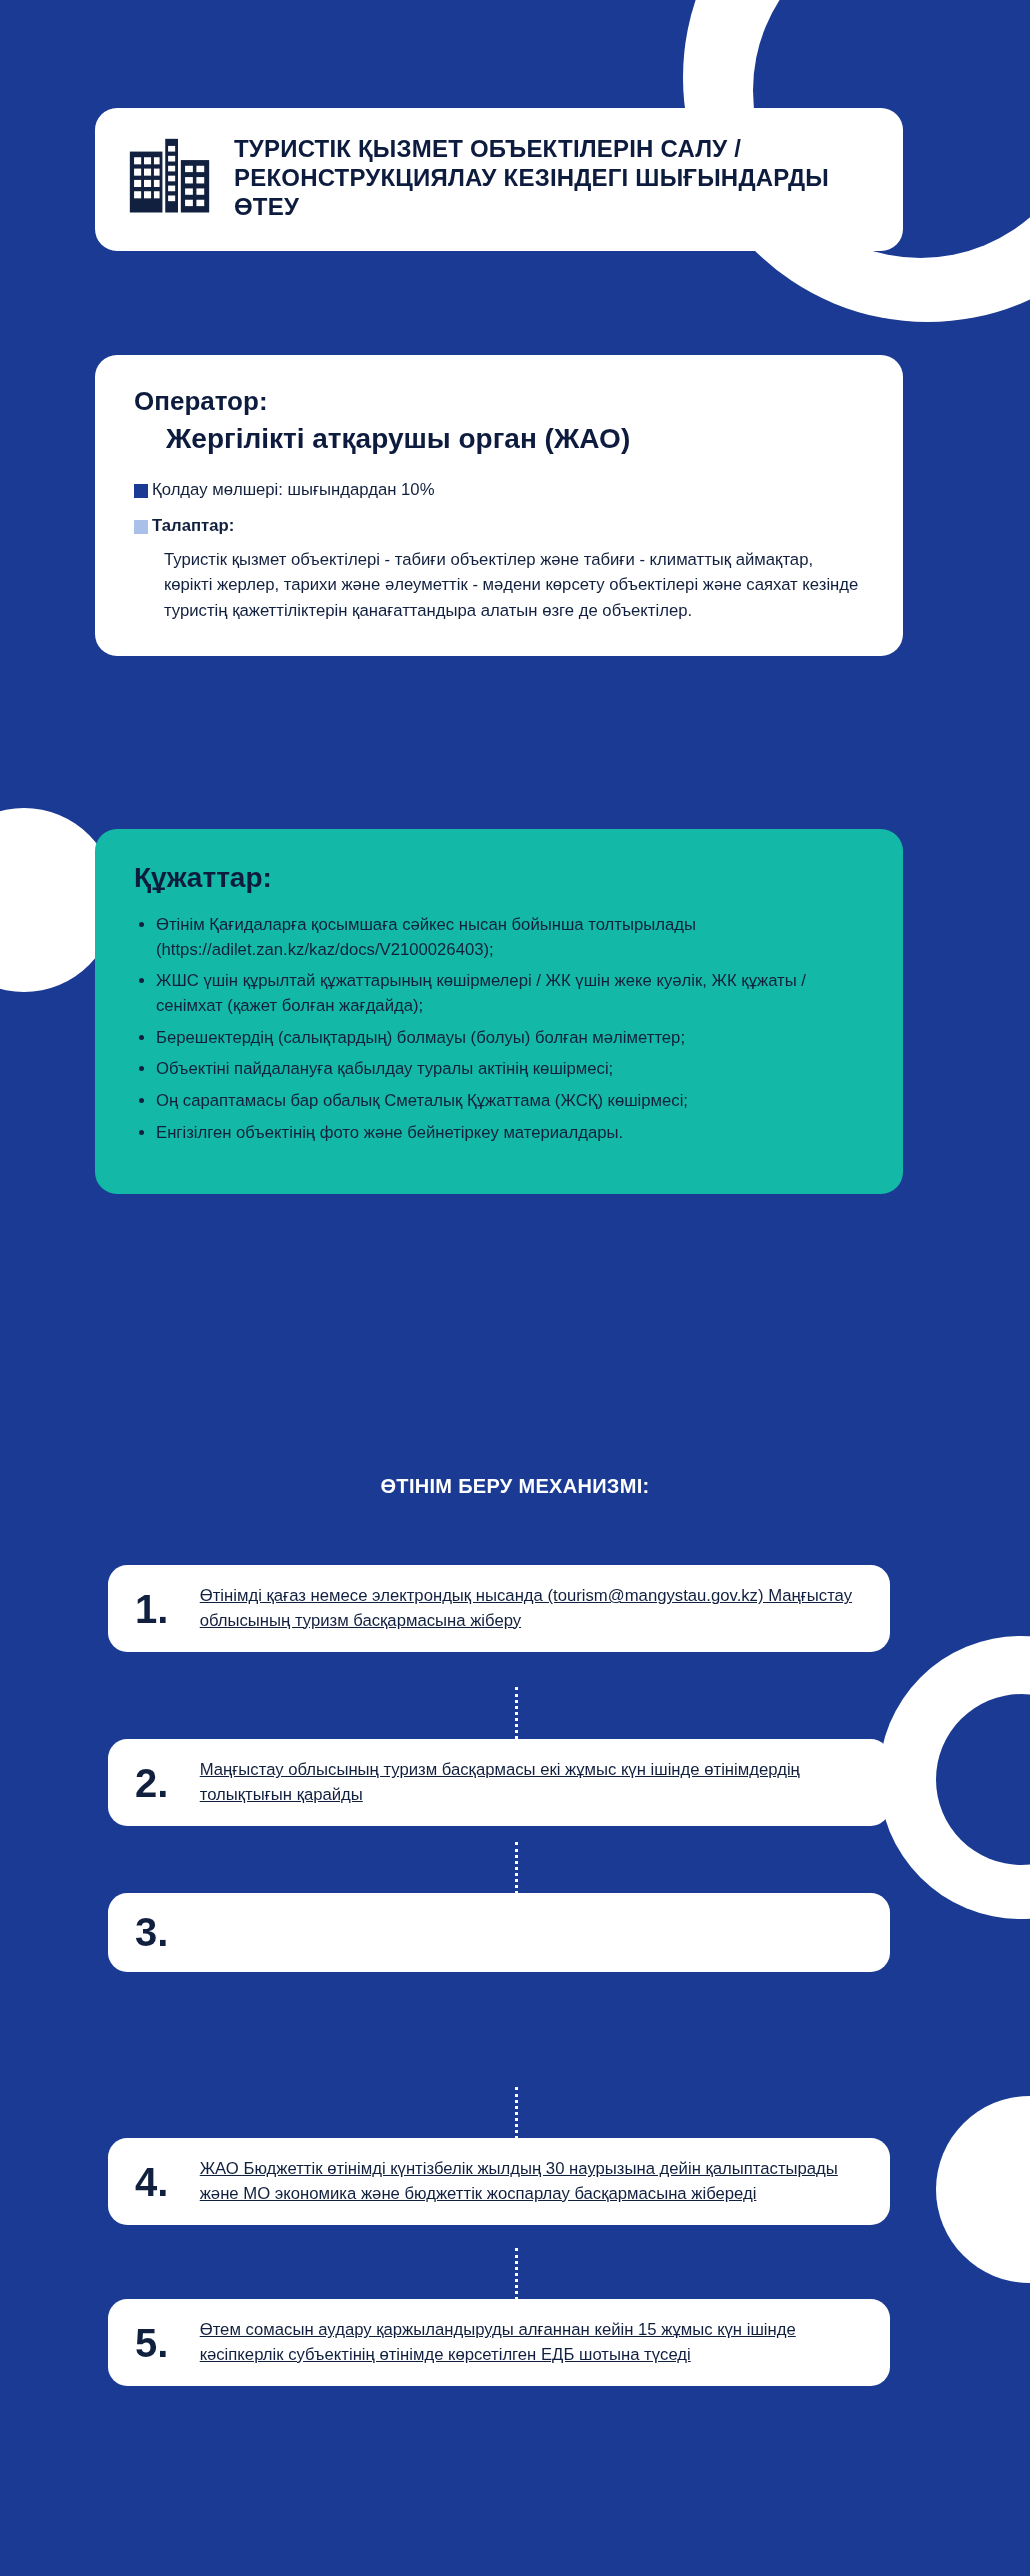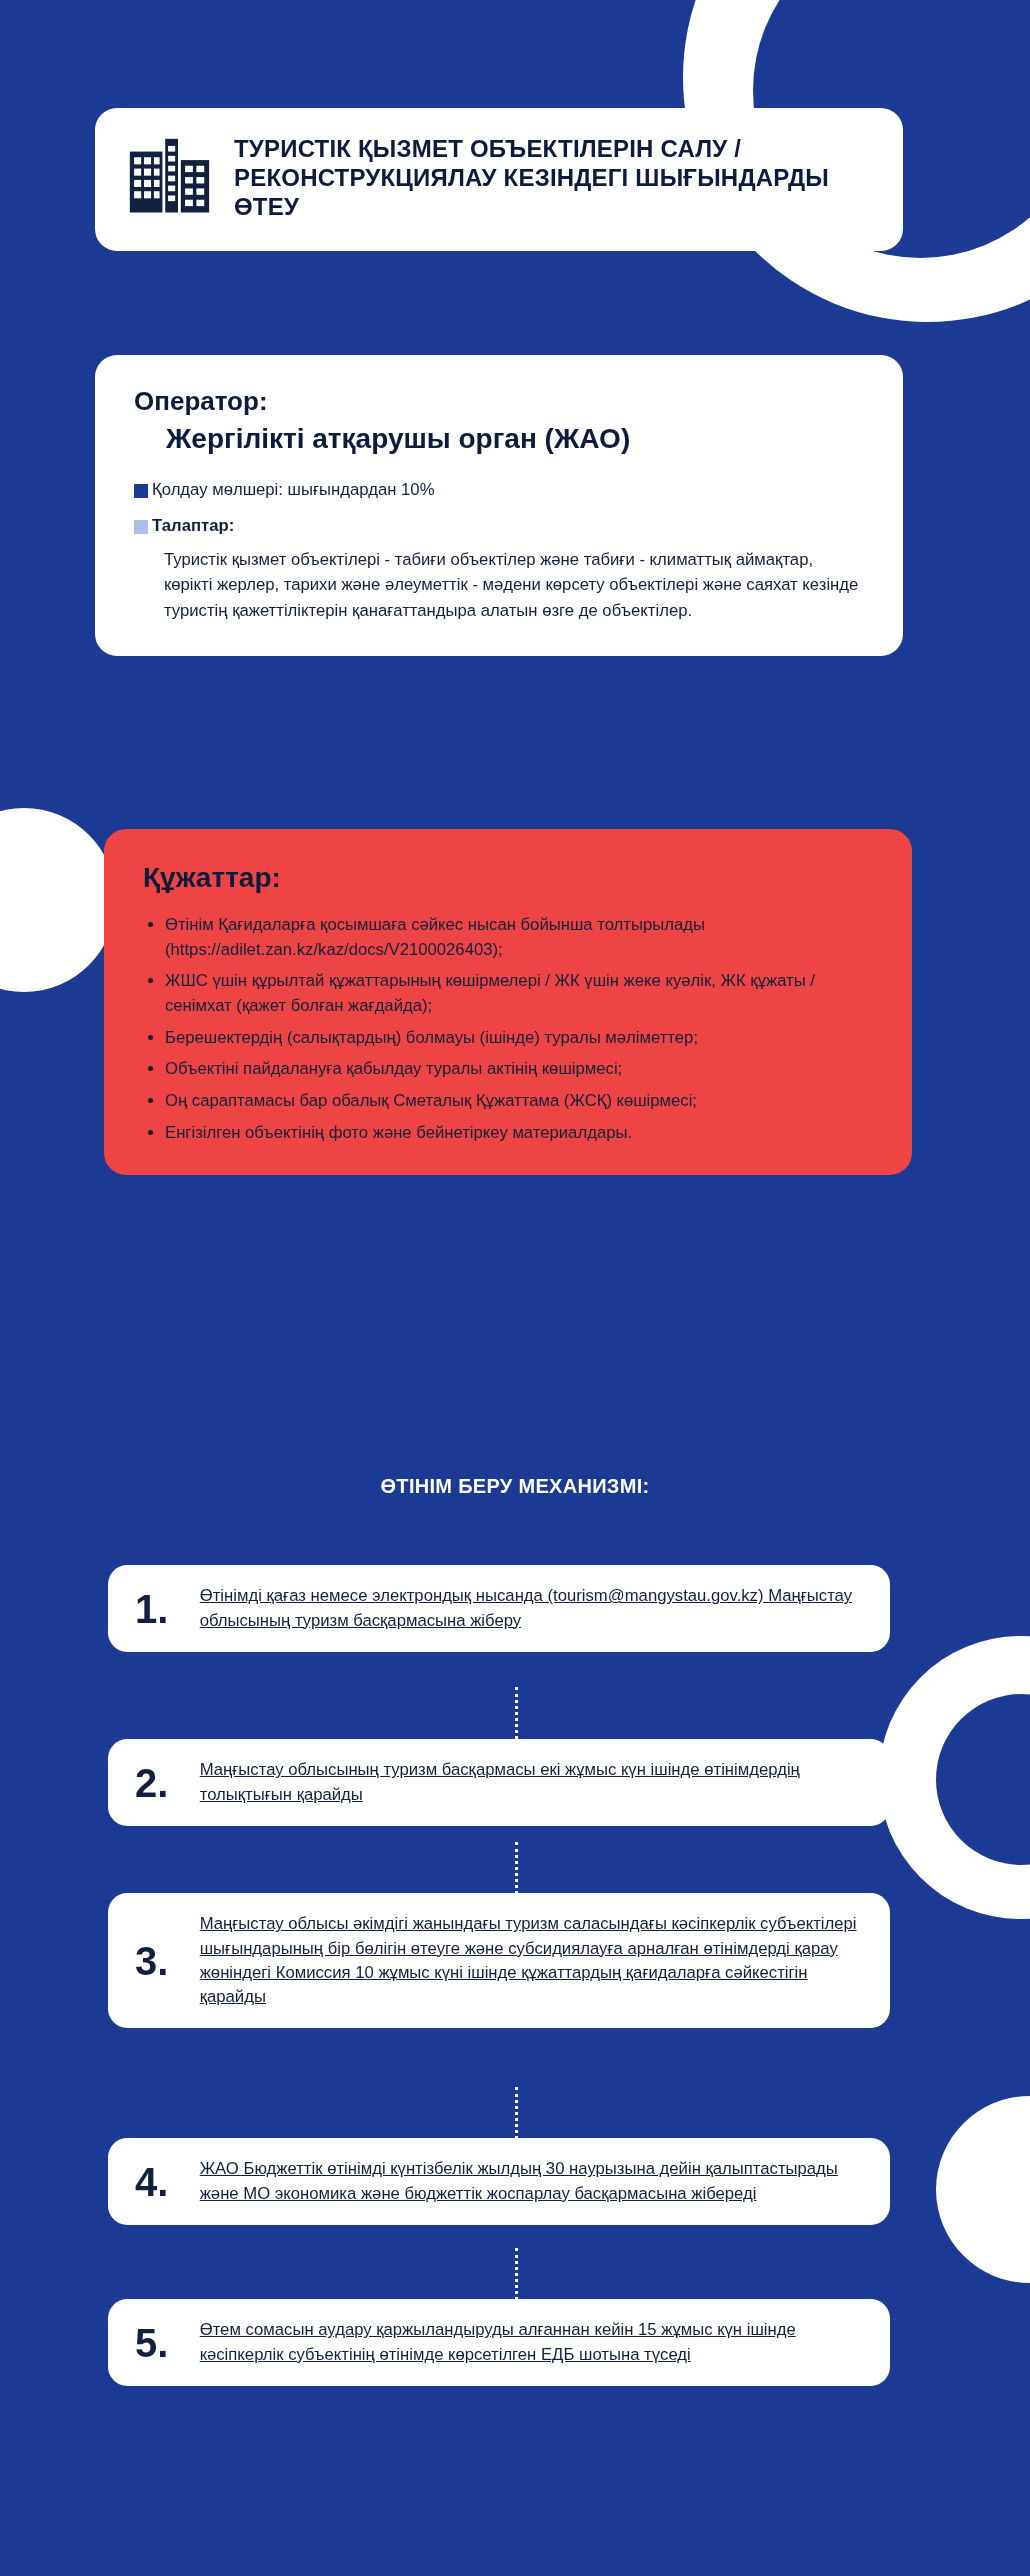--- a/index.html
+++ b/index.html
@@ -156,25 +156,25 @@
     line-height: 1.5;
     color: #12203f;
     margin-left: 30px;
     margin-top: -2.6px;
   }
 
   
   .docs-card {
     position: absolute;
     top: 829px;
-    left: 104px;
+    left: 95px;
     width: 808px;
-    background: #ef4444;
+    background: #14b8a6;
     border-radius: 22px;
-    padding: 33px 39px 22px 39px;
+    padding: 33px 39px 41px 39px;
     box-sizing: border-box;
   }
   .docs-title {
     font-size: 28px;
     font-weight: bold;
     color: #0d1b3e;
     margin-bottom: 19.3px;
   }
   .docs-list {
     margin: 0;
@@ -309,21 +309,21 @@
       <span class="op-text"><b>Талаптар:</b></span>
     </div>
     <div class="op-sub">Туристік қызмет объектілері - табиғи объектілер және табиғи - климаттық аймақтар, көрікті жерлер, тарихи және әлеуметтік - мәдени көрсету объектілері және саяхат кезінде туристің қажеттіліктерін қанағаттандыра алатын өзге де объектілер.</div>
   </div>
 
   <div class="docs-card">
     <div class="docs-title">Құжаттар:</div>
     <ul class="docs-list">
       <li>Өтінім Қағидаларға қосымшаға сәйкес нысан бойынша толтырылады (https://adilet.zan.kz/kaz/docs/V2100026403);</li>
       <li>ЖШС үшін құрылтай құжаттарының көшірмелері / ЖК үшін жеке куәлік, ЖК құжаты / сенімхат (қажет болған жағдайда);</li>
-      <li>Берешектердің (салықтардың) болмауы (ішінде) туралы мәліметтер;</li>
+      <li>Берешектердің (салықтардың) болмауы (болуы) болған мәліметтер;</li>
       <li>Объектіні пайдалануға қабылдау туралы актінің көшірмесі;</li>
       <li>Оң сараптамасы бар обалық Сметалық Құжаттама (ЖСҚ) көшірмесі;</li>
       <li>Енгізілген объектінің фото және бейнетіркеу материалдары.</li>
     </ul>
   </div>
 
   <div class="mech-title">ӨТІНІМ БЕРУ МЕХАНИЗМІ:</div>
 
   <div class="step s1">
     <div class="step-num">1.</div>
@@ -332,21 +332,20 @@
   <div class="connector c1"></div>
 
   <div class="step s2">
     <div class="step-num">2.</div>
     <div class="step-text">Маңғыстау облысының туризм басқармасы екі жұмыс күн ішінде өтінімдердің толықтығын қарайды</div>
   </div>
   <div class="connector c2"></div>
 
   <div class="step s3">
     <div class="step-num">3.</div>
-    <div class="step-text">Маңғыстау облысы әкімдігі жанындағы туризм саласындағы кәсіпкерлік субъектілері шығындарының бір бөлігін өтеуге және субсидиялауға арналған өтінімдерді қарау жөніндегі Комиссия 10 жұмыс күні ішінде құжаттардың қағидаларға сәйкестігін қарайды</div>
   </div>
   <div class="connector c3"></div>
 
   <div class="step s4">
     <div class="step-num">4.</div>
     <div class="step-text">ЖАО Бюджеттік өтінімді күнтізбелік жылдың 30 наурызына дейін қалыптастырады және МО экономика және бюджеттік жоспарлау басқармасына жібереді</div>
   </div>
   <div class="connector c4"></div>
 
   <div class="step s5">

